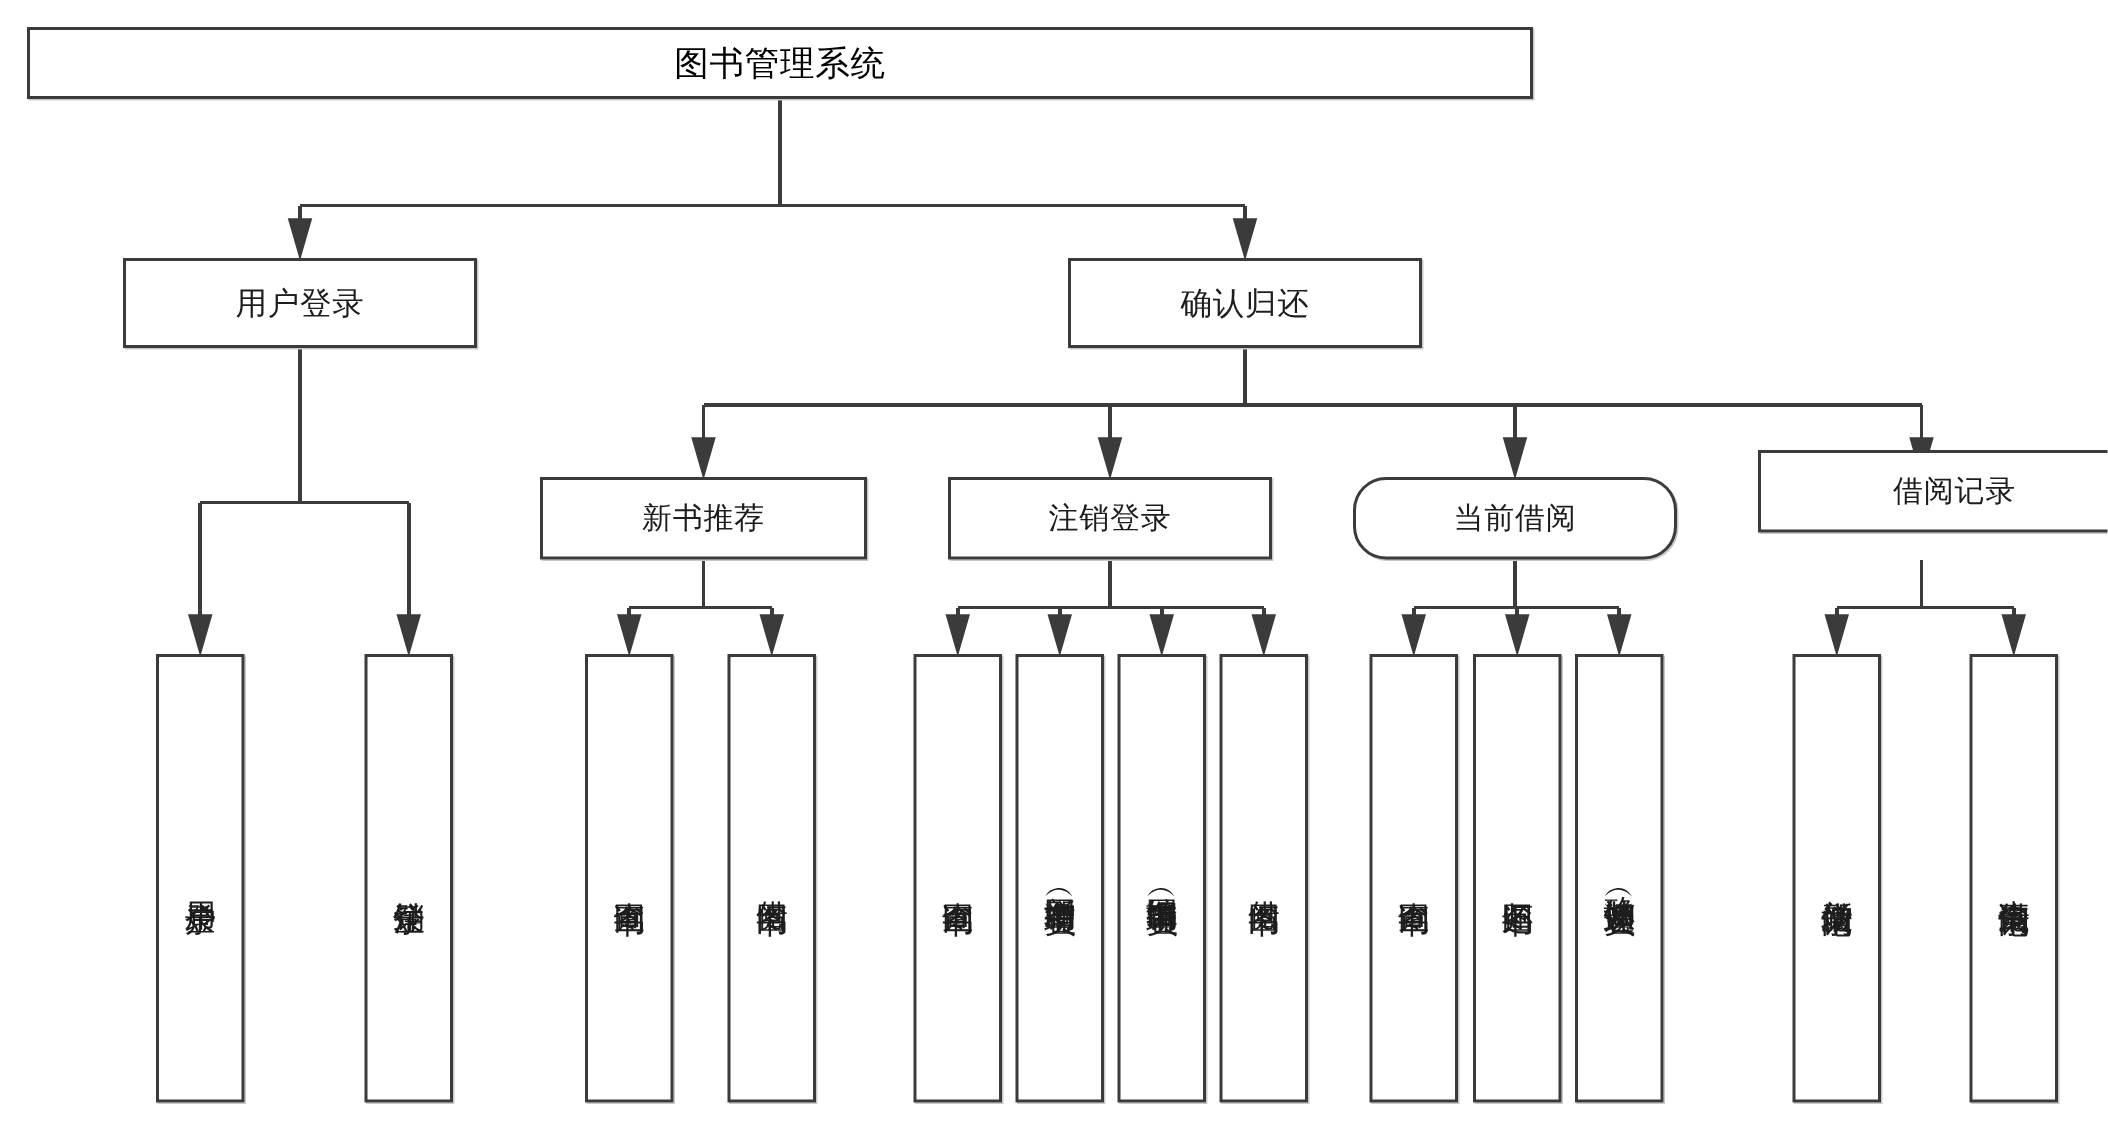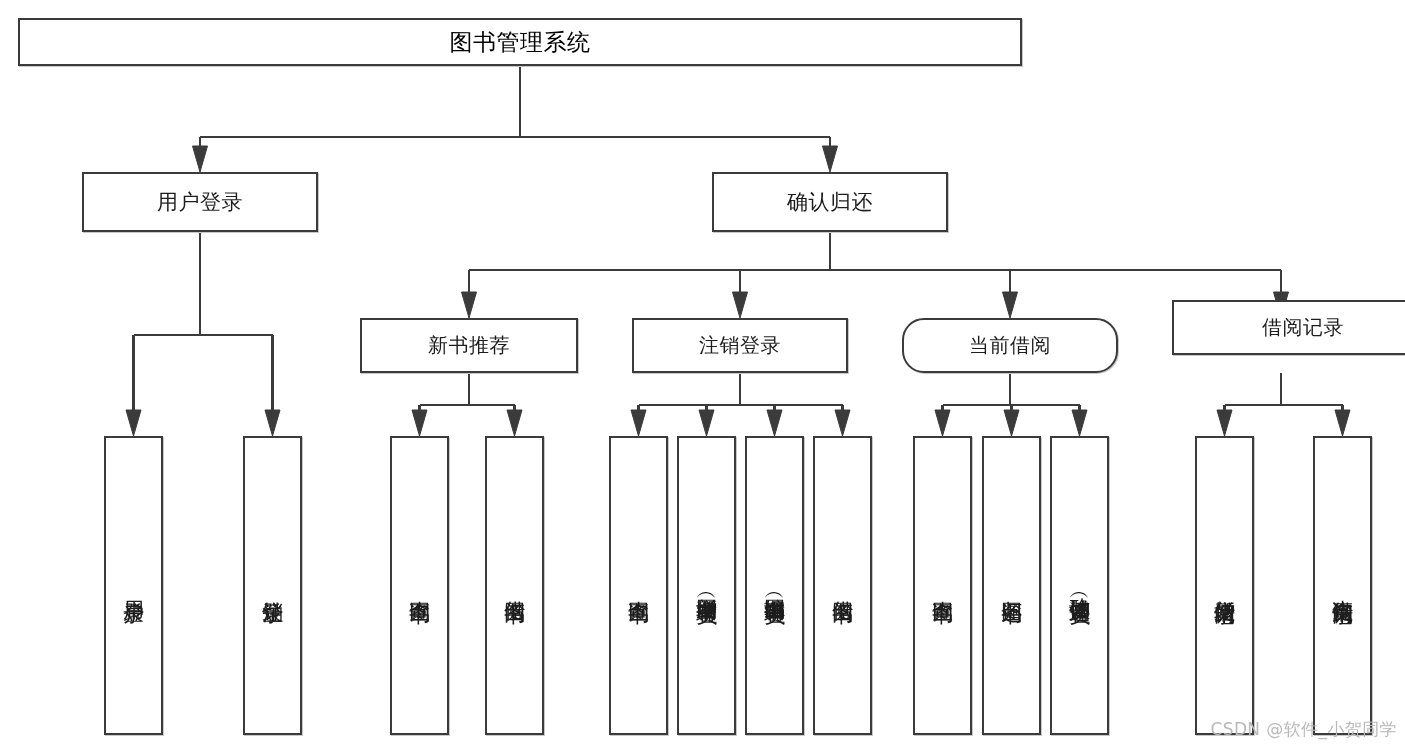--- a/index.html
+++ b/index.html
@@ -201,14 +201,13 @@
       <div class="node-box" style="left: 1050px; top: 436px; width: 59px; height: 299px; border-color: rgb(59, 59, 59); background: rgb(255, 255, 255);">
         <div class="node-label-v leaf-text" style="color: rgb(29, 29, 29);">确认归还（管理员）</div>
       </div>
       <div class="node-box" style="left: 1195px; top: 436px; width: 59px; height: 299px; border-color: rgb(59, 59, 59); background: rgb(255, 255, 255);">
         <div class="node-label-v leaf-text" style="color: rgb(29, 29, 29);">新增借阅记录</div>
       </div>
       <div class="node-box" style="left: 1313px; top: 436px; width: 59px; height: 299px; border-color: rgb(59, 59, 59); background: rgb(255, 255, 255);">
         <div class="node-label-v leaf-text" style="color: rgb(29, 29, 29);">查询借阅记录</div>
       </div>
     </div>
-  <div id="watermark">CSDN @软件_小贺同学</div>
 </div>
 
 </body></html>

